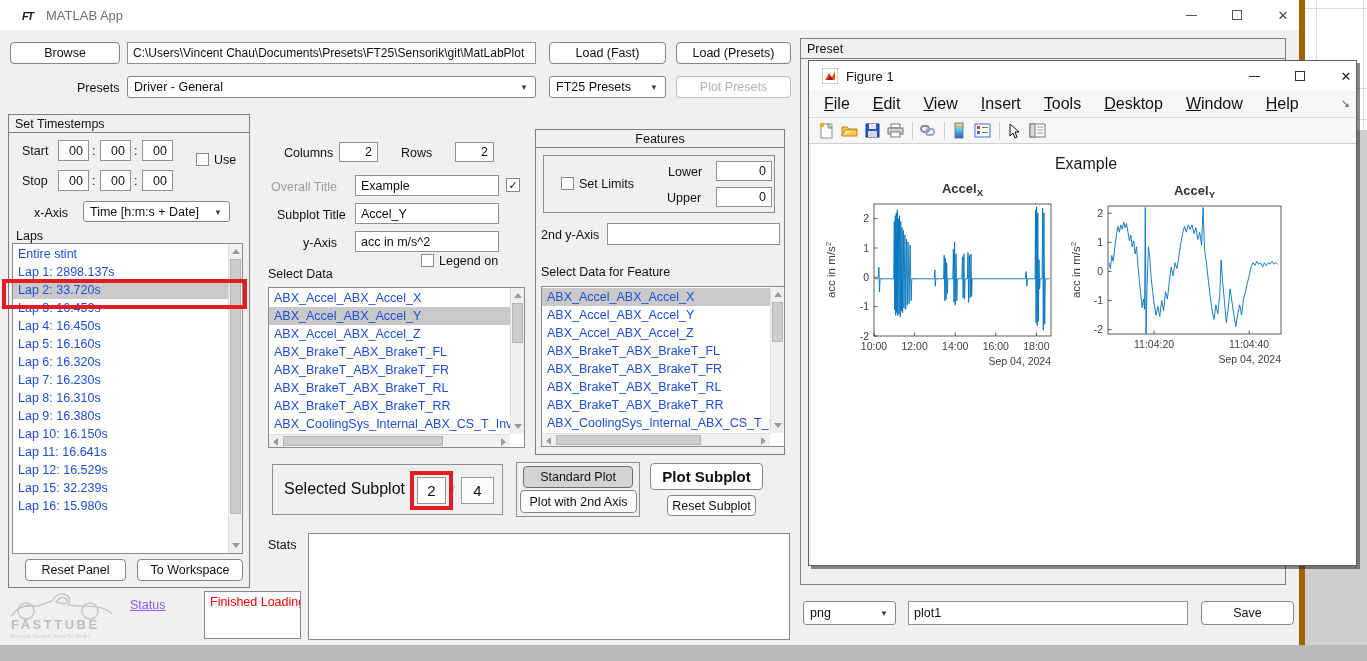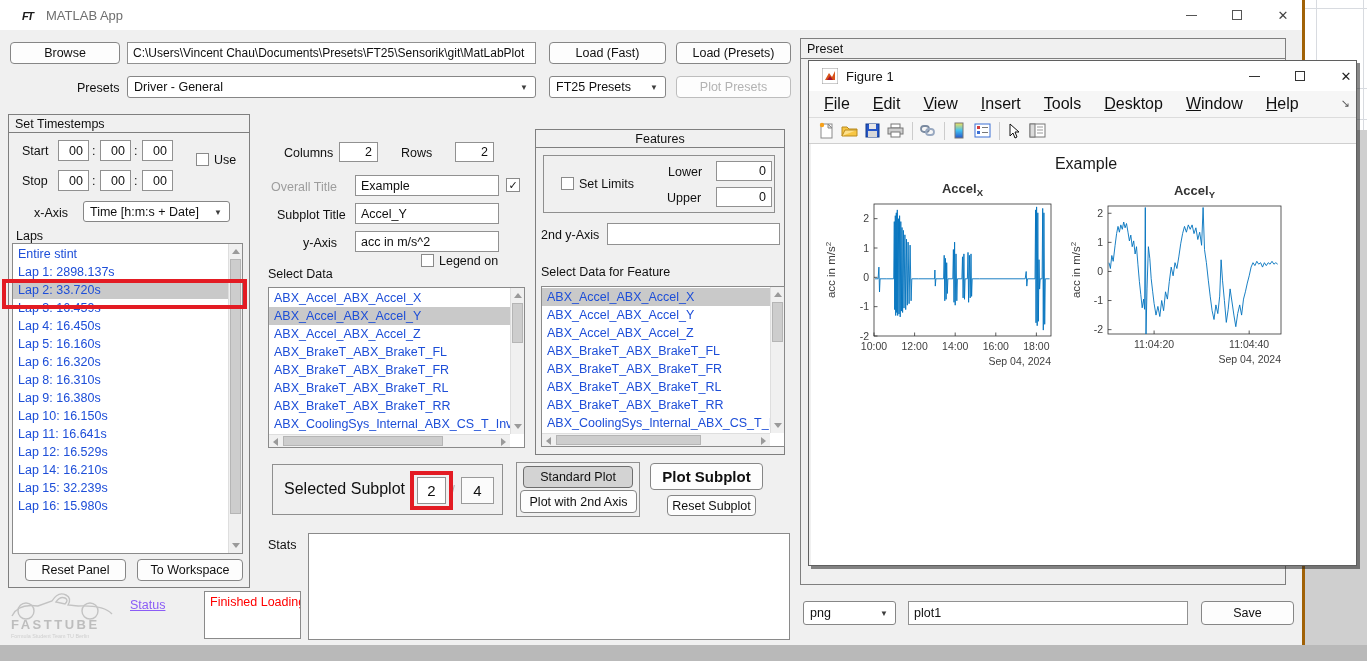--- a/index.html
+++ b/index.html
@@ -6,21 +6,21 @@
   body { font-family:"Liberation Sans", sans-serif; background:#c9c9c9; }
   .screen { position:relative; width:1367px; height:661px; overflow:hidden; background:#cfcfcf; }
 
   
   .bg-grid { position:absolute; left:1305px; top:0; width:62px; height:130px; background:#fff; }
   .bg-grid .gl-h { position:absolute; left:0; right:0; height:1px; background:#d8dbe0; }
   .bg-grid .gl-v { position:absolute; top:0; bottom:0; width:1px; background:#d8dbe0; }
   .bg-bottom { position:absolute; left:0; top:645px; width:1367px; height:16px; background:#b9b9b9; }
 
   
-  .app { position:absolute; left:0; top:0; width:1305px; height:645px; background:#f0f0f0; border-right:3px solid #a16207; }
+  .app { position:absolute; left:0; top:0; width:1305px; height:645px; background:#f0f0f0; border-right:6px solid #a16207; }
   .app-titlebar { position:absolute; left:0; top:0; width:100%; height:30px; background:#ffffff; }
   .ft-logo { position:absolute; left:22px; top:10px; font-weight:900; font-size:11px; letter-spacing:-1.5px; color:#1b1b1b; font-style:italic; }
   .app-title { position:absolute; left:46px; top:8px; font-size:13px; color:#6f6f6f; }
   .winbtn { position:absolute; top:0; width:42px; height:30px; display:flex; align-items:center; justify-content:center; color:#444; font-size:13px; }
   .wb-min { left:1170px; } .wb-max { left:1216px; } .wb-close { left:1262px; }
   .wb-max .sq { width:10px; height:10px; border:1px solid #555; }
   .wb-min .bar { width:11px; height:1px; background:#555; }
 
   .btn { position:absolute; display:flex; align-items:center; justify-content:center;
          background:#fdfdfd; border:1px solid #868686; border-radius:4px; font-size:12.5px; color:#101010; }
@@ -159,26 +159,26 @@
 
     <div class="listbox" style="left:12px;top:243px;width:231px;height:311px">
       <div class="list-items">
           <div class="list-item">Entire stint</div>
           <div class="list-item">Lap 1: 2898.137s</div>
           <div class="list-item selected">Lap 2: 33.720s</div>
           <div class="list-item">Lap 3: 16.459s</div>
           <div class="list-item">Lap 4: 16.450s</div>
           <div class="list-item">Lap 5: 16.160s</div>
           <div class="list-item">Lap 6: 16.320s</div>
+          <div class="list-item">Lap 7: 16.230s</div>
           <div class="list-item">Lap 8: 16.310s</div>
           <div class="list-item">Lap 9: 16.380s</div>
           <div class="list-item">Lap 10: 16.150s</div>
           <div class="list-item">Lap 11: 16.641s</div>
           <div class="list-item">Lap 12: 16.529s</div>
-          <div class="list-item">Lap 14: 16.210s</div>
           <div class="list-item">Lap 15: 32.239s</div>
           <div class="list-item">Lap 16: 15.980s</div>
         </div>
       <div class="vscroll">
         <span class="tri up"></span>
         <div class="vthumb" style="top:15px;height:255px"></div>
         <span class="tri down"></span>
       </div>
     </div>
     <div class="red-ann" style="left:2px;top:279px;width:245px;height:30px"></div>

